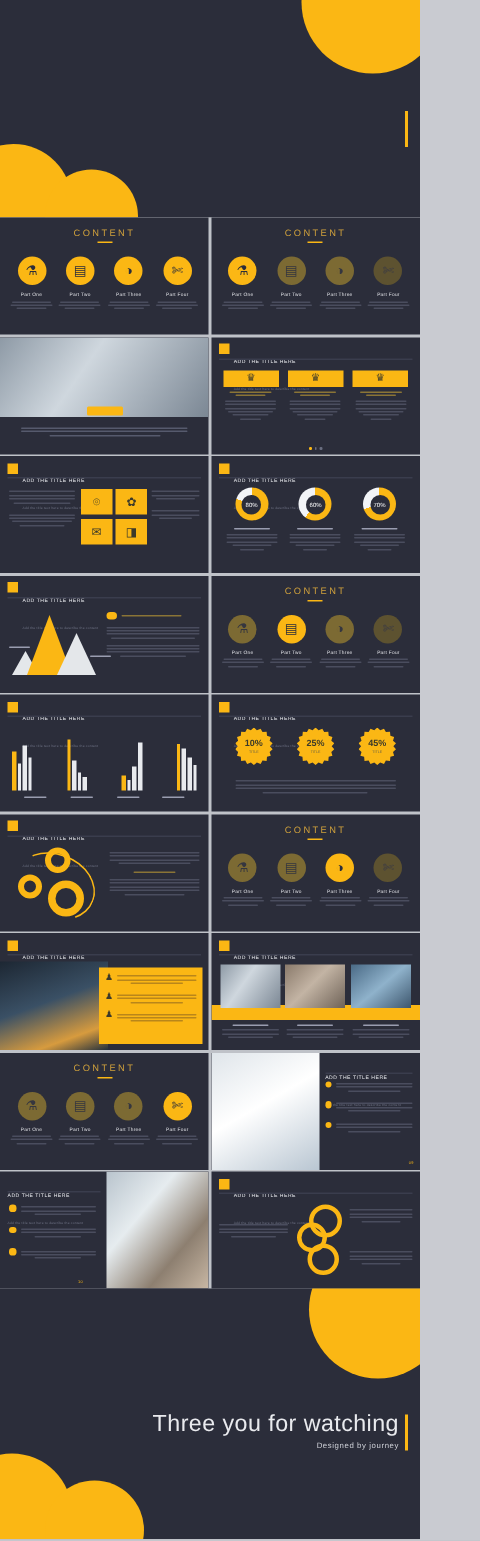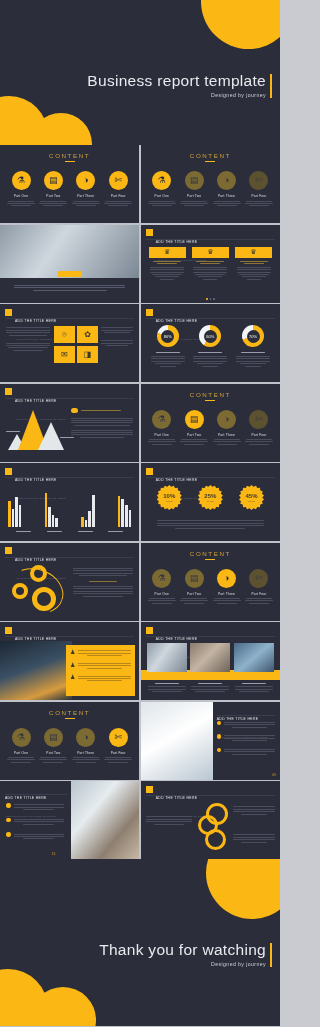--- a/index.html
+++ b/index.html
@@ -95,24 +95,20 @@
 </style>
 </head>
 <body>
 
 <div class="deck">
 
   <section class="cover cover-top">
     <div class="blob" style="width:95px;height:95px;right:-16px;top:-46px;"></div>
     <div class="blob" style="width:78px;height:78px;left:-30px;top:96px;"></div>
     <div class="blob" style="width:62px;height:62px;left:30px;top:113px;"></div>
-    <div class="cover-title-wrap" style="top:72px;">
-      <div class="cover-title">Business report template</div>
-      <div class="cover-sub">Designed by journey</div>
-    </div>
     <div class="title-bar" style="right:8px;top:74px;height:24px;"></div>
   </section>
 
   <div class="grid">
 
     <div class="slide">
       <div class="content-head">
         <div class="ch">CONTENT</div>
         <div class="cu"></div>
       </div>
@@ -810,19 +806,19 @@
       </div>
     </div>
 
   </div>
 
   <section class="cover cover-bot">
     <div class="blob" style="width:92px;height:92px;right:-18px;top:-32px;"></div>
     <div class="blob" style="width:80px;height:80px;left:-32px;top:110px;"></div>
     <div class="blob" style="width:66px;height:66px;left:30px;top:128px;"></div>
     <div class="cover-title-wrap" style="top:82px;">
-      <div class="cover-title">Thank you for watching</div>
+      <div class="cover-title">Three you for watching</div>
       <div class="cover-sub">Designed by journey</div>
     </div>
     <div class="title-bar" style="right:8px;top:84px;height:24px;"></div>
   </section>
 
 </div>
 
 </body></html>

